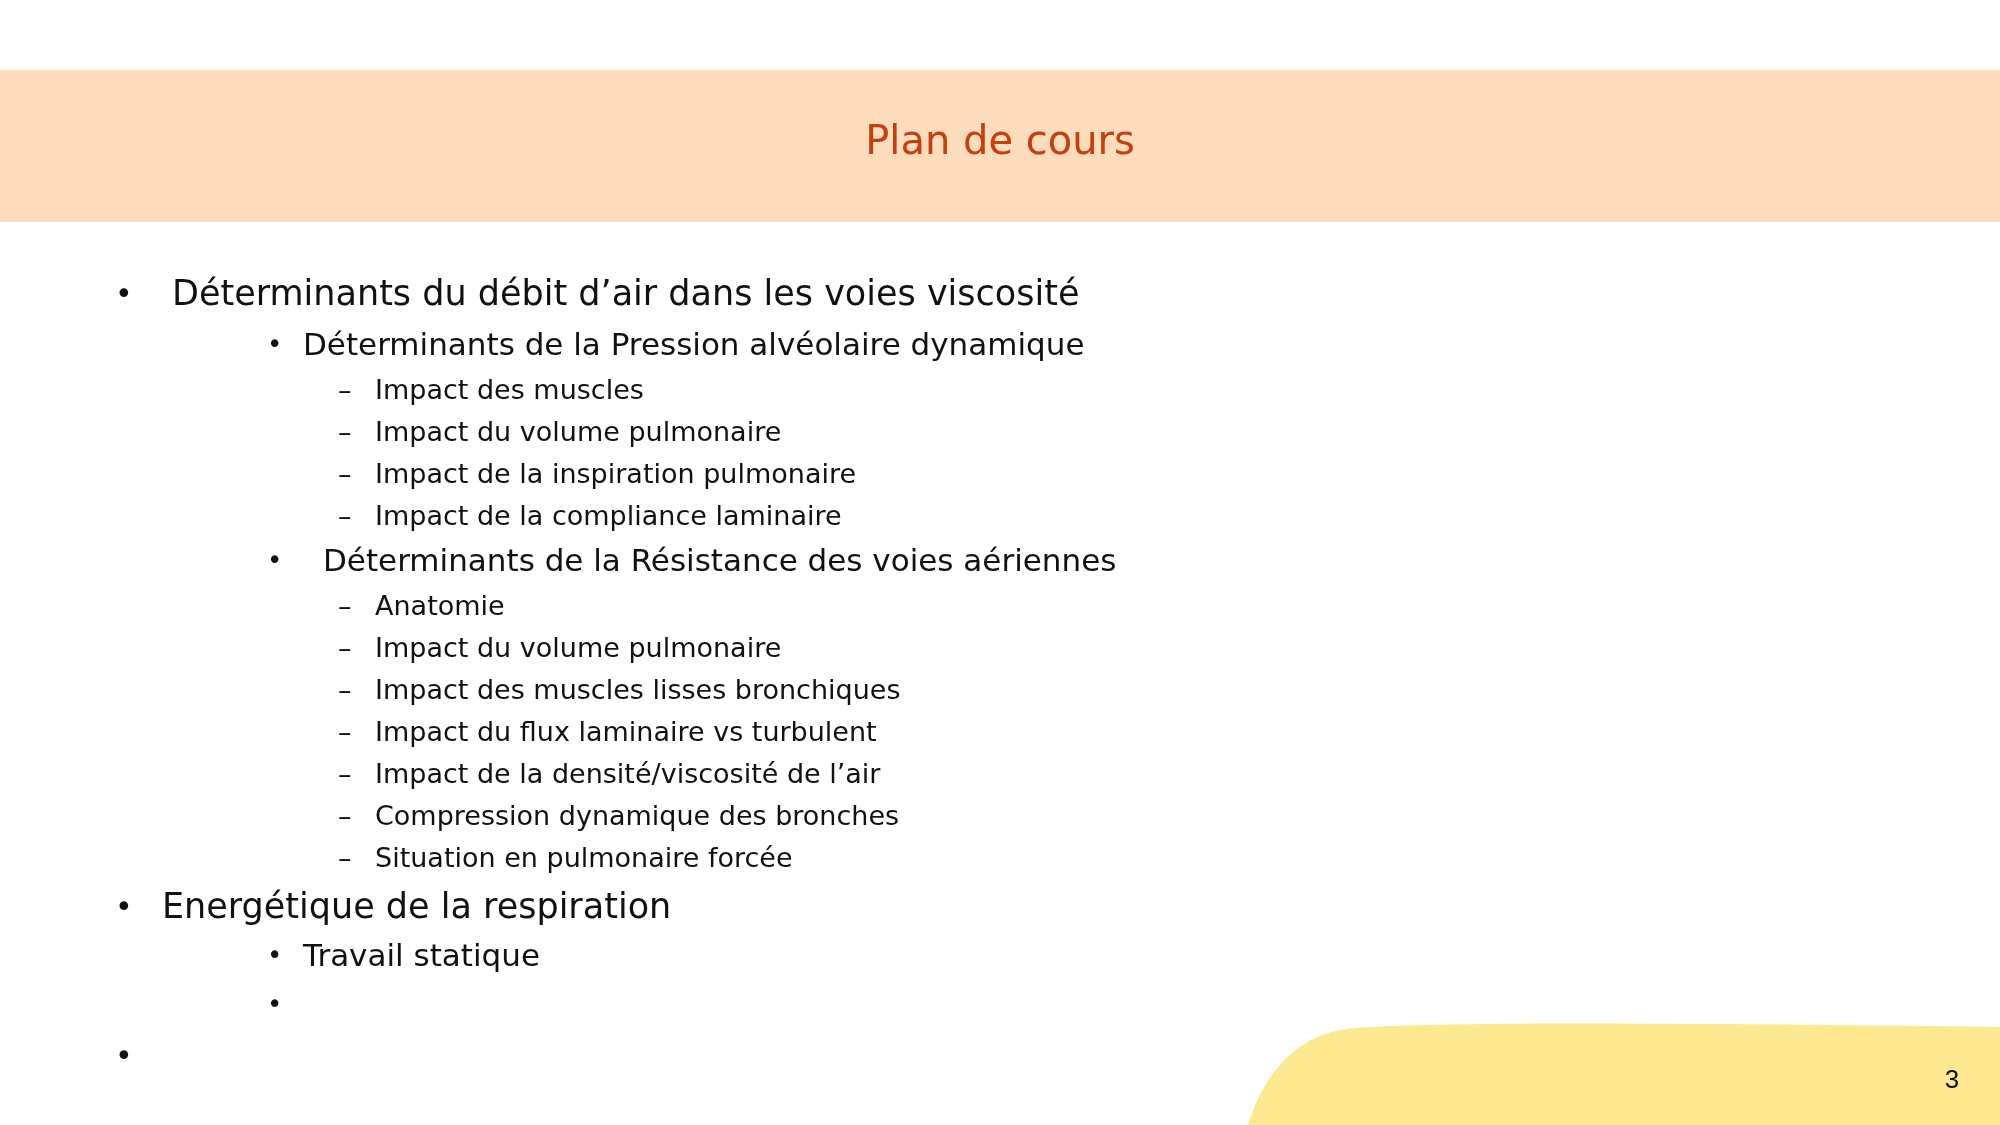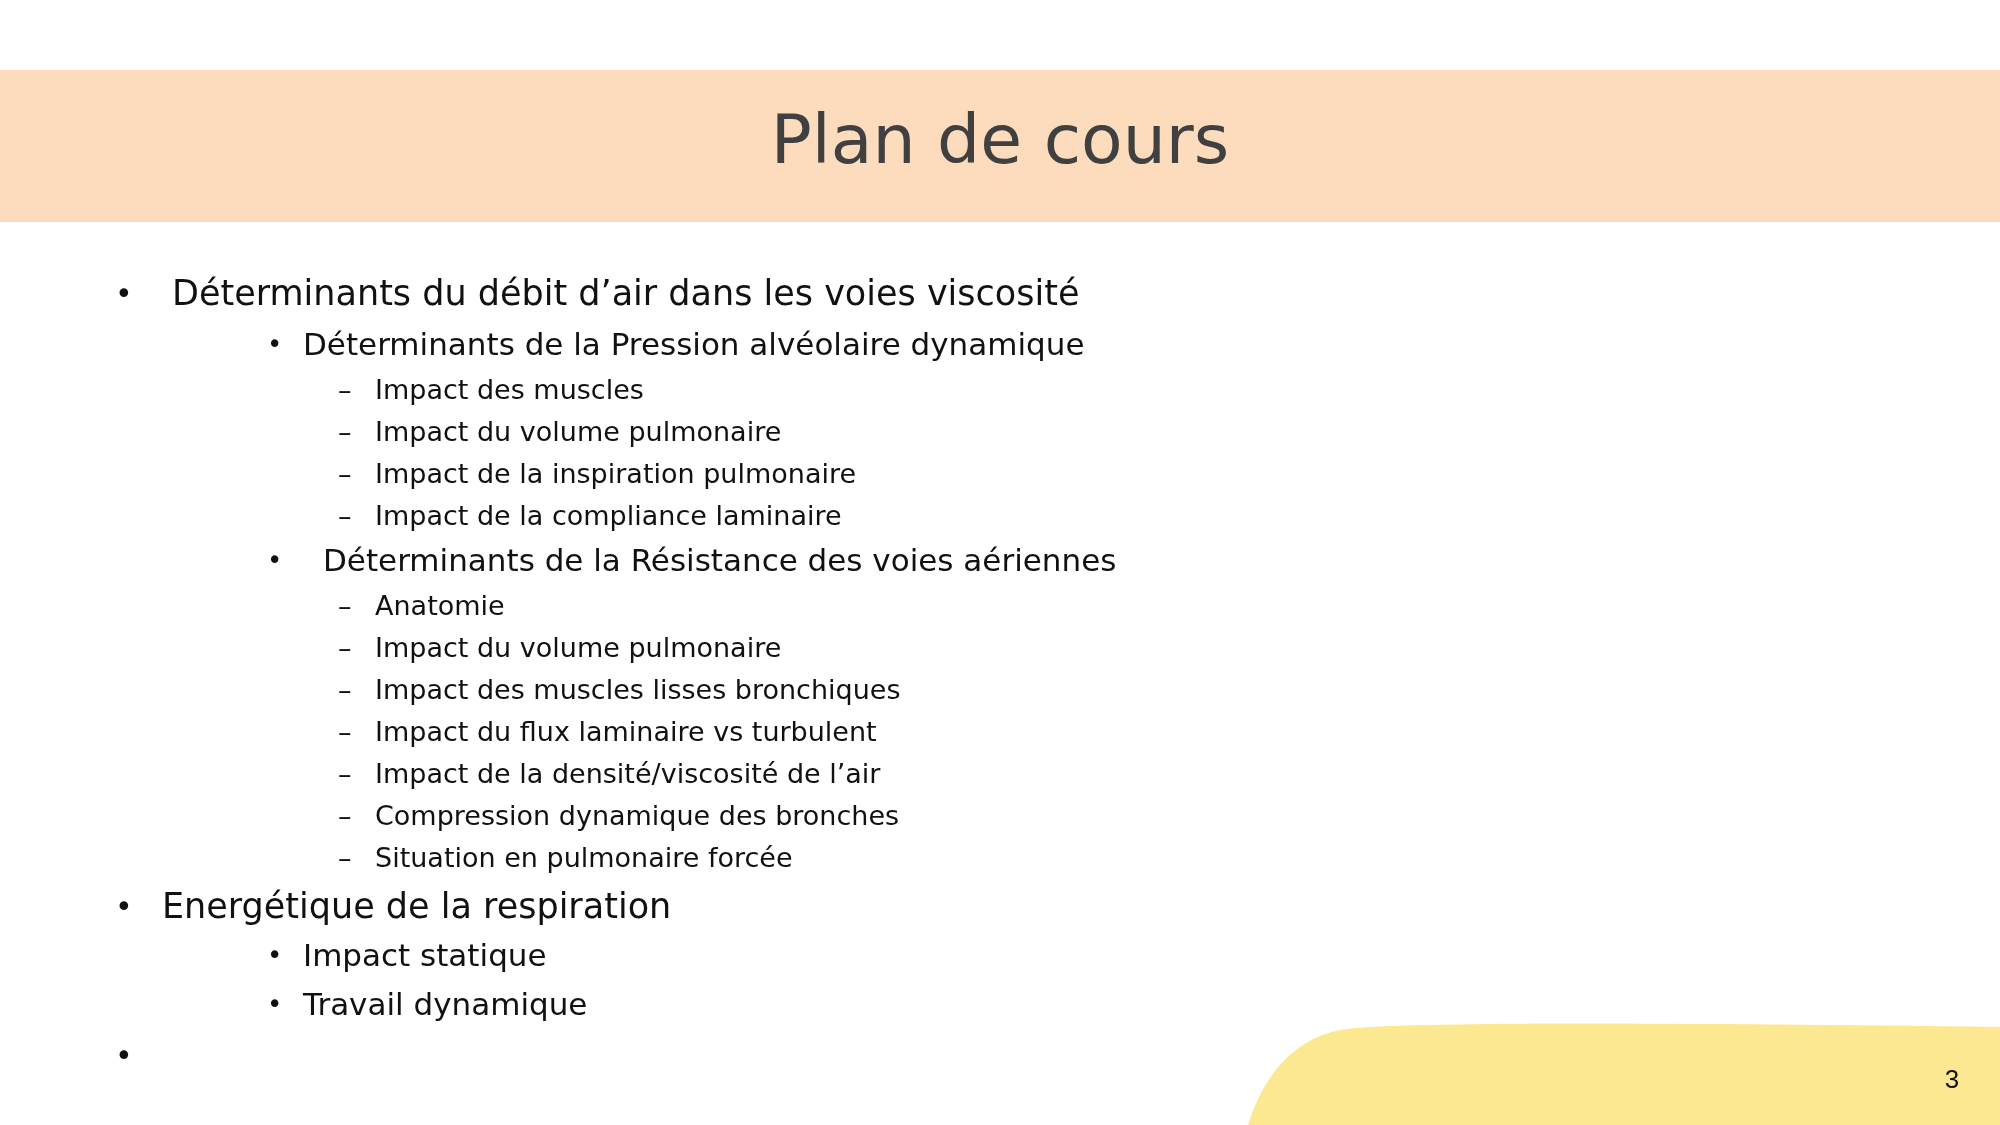--- a/index.html
+++ b/index.html
@@ -9,21 +9,21 @@
     font-family: "DejaVu Sans", "Liberation Sans", sans-serif;
     color: #111111;
   }
   .title-band {
     position: absolute; left: 0; top: 70px; width: 2000px; height: 152px;
     background: #FDDBBD;
   }
   .title {
     position: absolute; left: 0; top: 0; width: 100%; height: 152px;
     line-height: 140px; text-align: center;
-    font-size: 68px; font-weight: normal; color: #404040;
+    font-size: 40px; font-weight: normal; color: #c2410c;
     letter-spacing: 0px;
   }
   .blob {
     position: absolute; left: 0; top: 0; width: 2000px; height: 1125px;
     pointer-events: none;
   }
   .line {
     position: absolute; white-space: nowrap;
     display: flex; align-items: center;
     transform: translateY(-50%);
@@ -118,25 +118,24 @@
     <span class="text">Situation en pulmonaire forcée</span>
   </div>
 
   <div class="line lvl1" style="left:115px; top:906px;">
     <span class="marker">•</span>
     <span class="text" style="">Energétique de la respiration</span>
   </div>
 
   <div class="line lvl2" style="left:267px; top:955px;">
     <span class="marker">•</span>
-    <span class="text" style="margin-left:36px">Impact statique</span>
+    <span class="text" style="margin-left:36px">Travail statique</span>
   </div>
   <div class="line lvl2" style="left:267px; top:1004px;">
     <span class="marker">•</span>
-    <span class="text" style="margin-left:36px">Travail dynamique</span>
   </div>
 
   <div class="line lvl1" style="left:115px; top:1055px;">
     <span class="marker">•</span>
   </div>
 </div>
 
 <div class="page-number">3</div>
 
 </body></html>

